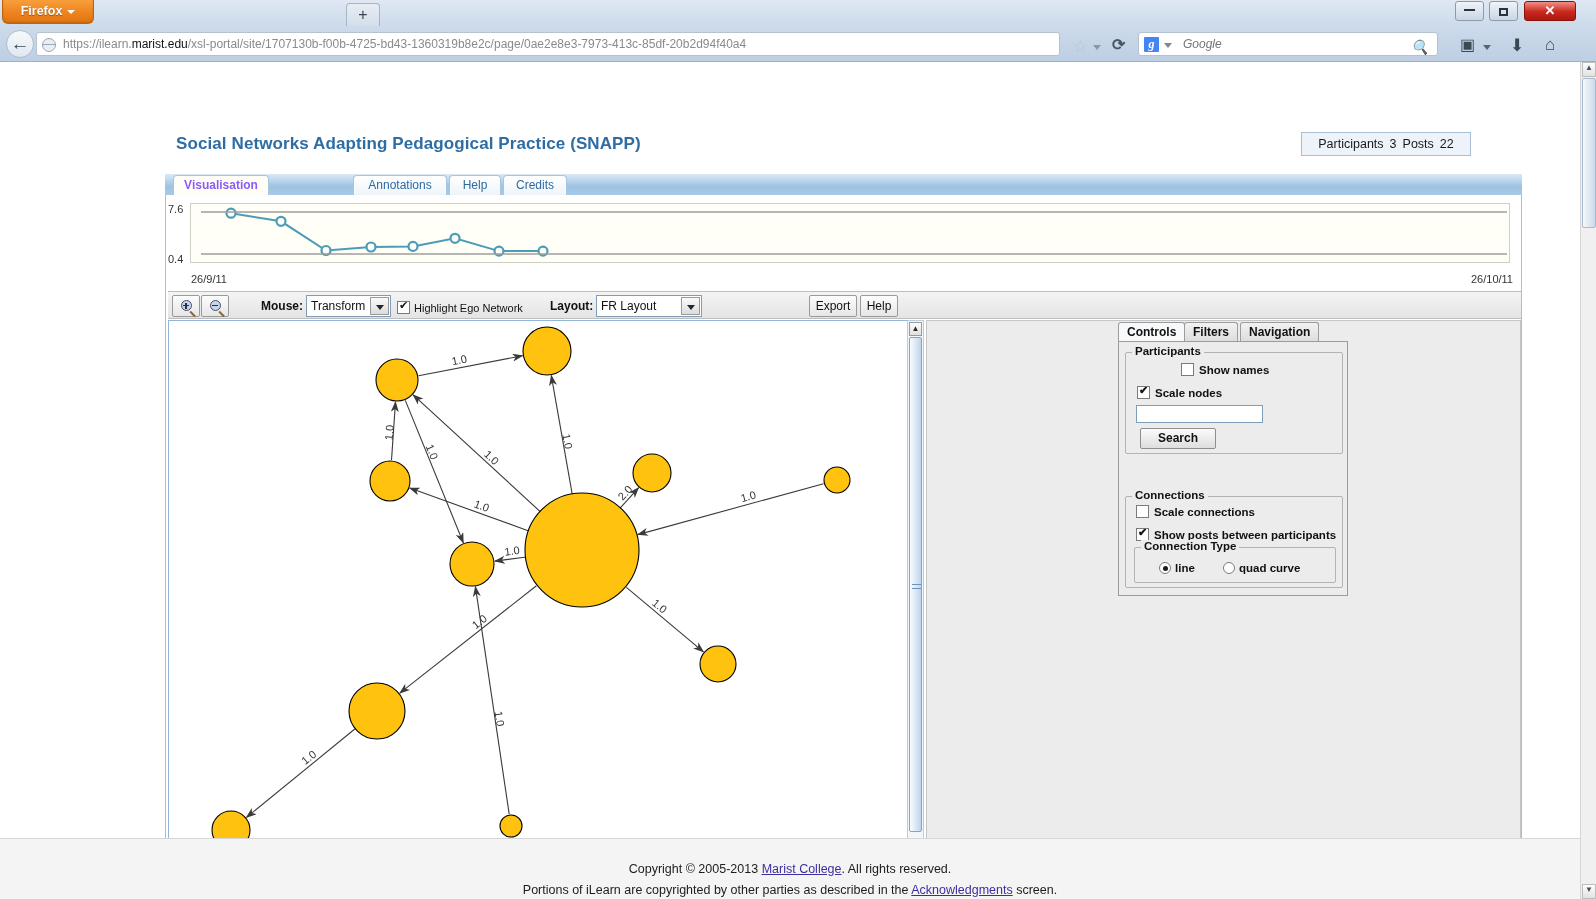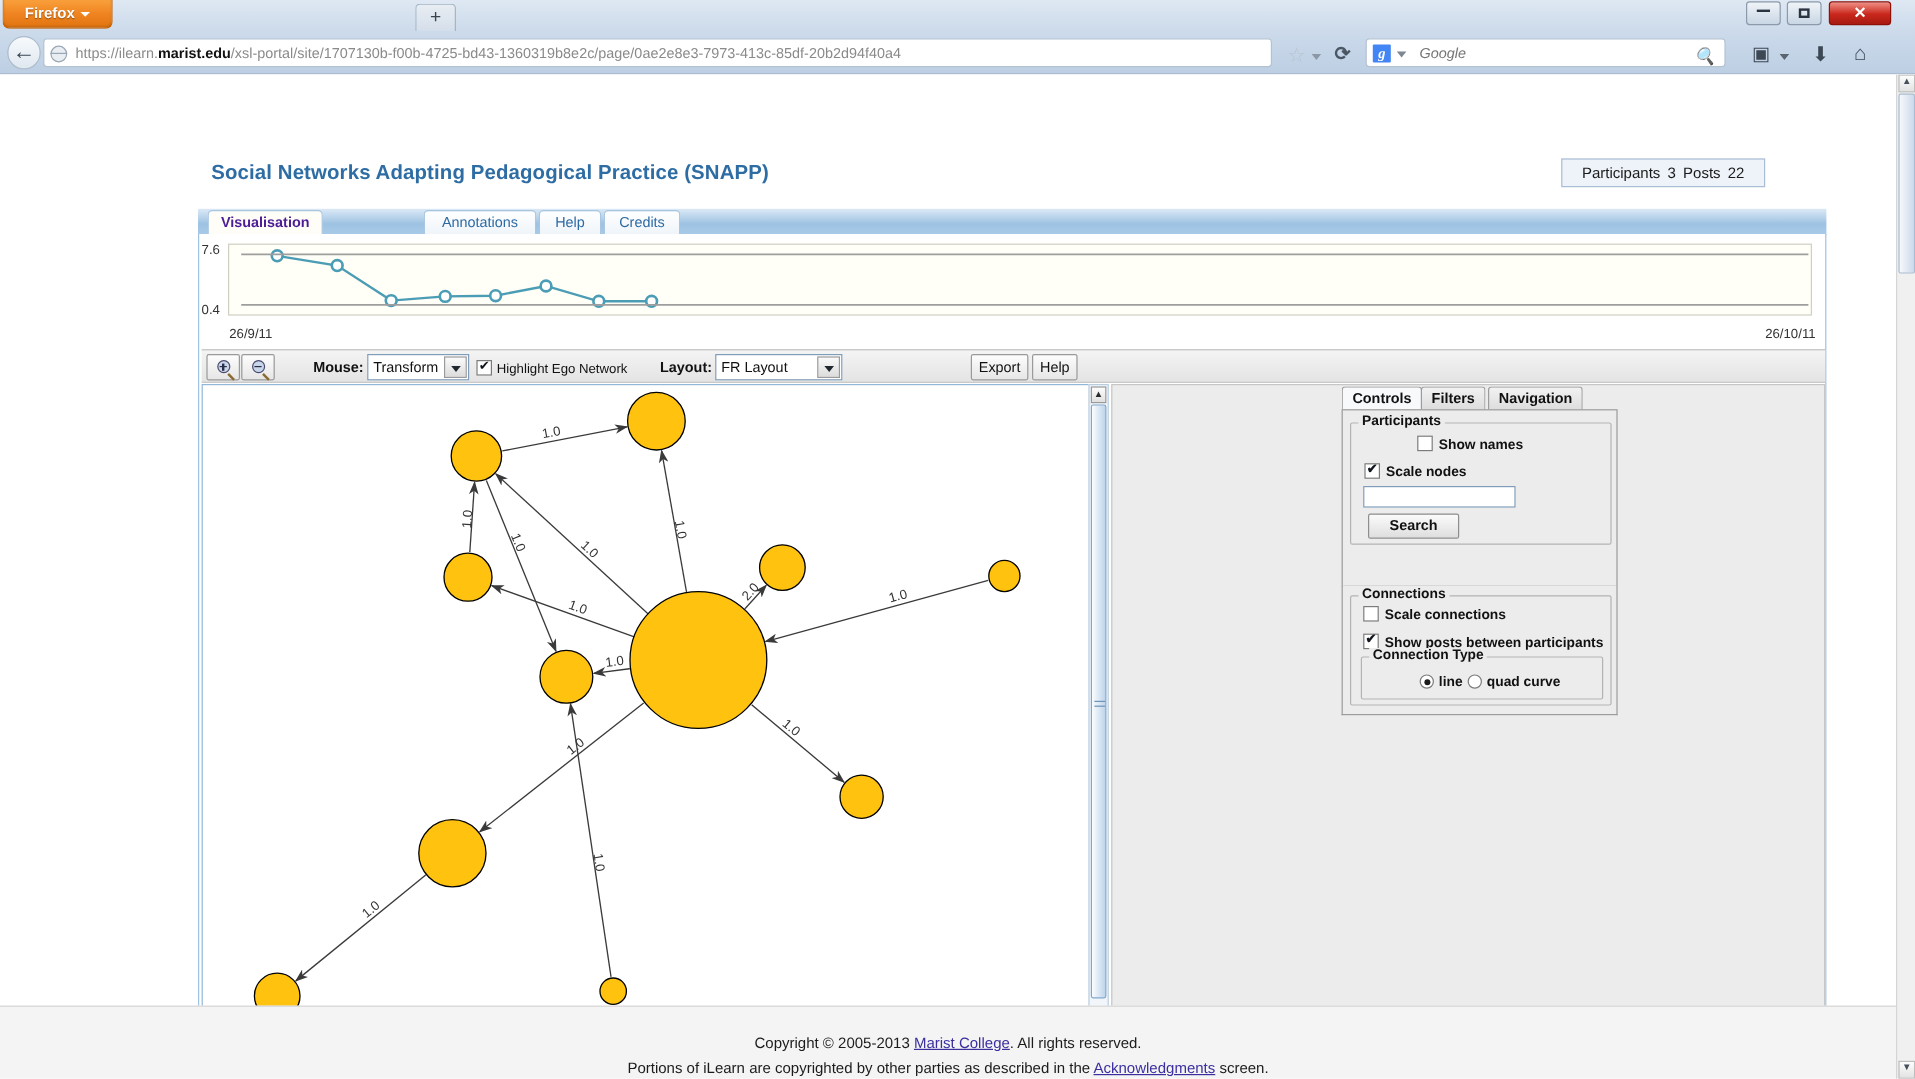--- a/index.html
+++ b/index.html
@@ -86,21 +86,21 @@
     font-size:12px; color:#4a4a4a; line-height:23px; padding-left:26px;
     white-space:nowrap; overflow:hidden;
   }
   #urlbar .globe {
     position:absolute; left:5px; top:5px; width:14px; height:14px;
     border-radius:50%; border:1.5px solid #9aa7b4; background:#e9eef3;
   }
   #urlbar .globe:after{
     content:""; position:absolute; left:-1.5px; top:4.5px; width:14px;height:1.4px;background:#9aa7b4;
   }
-  #urlbar b { color:#111; font-weight:bold; }
+  #urlbar b { color:#111; font-weight:normal; }
   #urlbar .dim { color:#8a8a8a; }
   #star { position:absolute; left:1073px; top:8px; font-size:17px; color:#b9c3cd; }
   #star-caret {
     position:absolute; left:1093px; top:17px;
     border-left:4px solid transparent; border-right:4px solid transparent;
     border-top:5px solid #8c98a5;
   }
   #reload { position:absolute; left:1112px; top:7px; font-size:16px; color:#4a5664; font-weight:bold;}
   #searchbar {
     position:absolute; left:1138px; top:4px; width:300px; height:24px;
@@ -154,21 +154,21 @@
     background:linear-gradient(to bottom,#dce9f6,#9dc2e2 60%,#a8cae8);
     border-bottom:1px solid #7ba7cd;
   }
   #tabstrip .ttab {
     position:absolute; top:1px; height:21px;
     background:linear-gradient(to bottom,#ffffff,#eef4fa);
     border:1px solid #a9c6e0; border-bottom:none;
     border-radius:4px 4px 0 0;
     font-size:12px; color:#2c6aa3; line-height:19px; text-align:center;
   }
-  #tabstrip .ttab.active { color:#4c1d95; font-weight:bold; background:#fffdf8; }
+  #tabstrip .ttab.active { color:#8b5cf6; font-weight:bold; background:#fffdf8; }
   #panel {
     position:absolute; left:165px; top:133px; width:1357px; height:696px;
     background:#fff; border:1px solid #9dc2e2; border-top:none;
   }
 
   
   #timeline {
     position:absolute; left:24px; top:8px; width:1320px; height:60px;
     background:#fffef7; border:1px solid #cfcfc4;
   }
@@ -515,21 +515,21 @@
         <div class="grp" style="left:6px; top:8px; width:218px; height:92px;">
           <span class="legend">Connections</span>
           <div class="ck" style="left:10px; top:8px;">
             <span class="box"></span><span>Scale connections</span>
           </div>
           <div class="ck" style="left:10px; top:31px;">
             <span class="box on"></span><span>Show posts between participants</span>
           </div>
           <div class="grp" style="left:8px; top:50px; width:202px; height:36px;">
             <span class="legend">Connection Type</span>
-            <div class="rd" style="left:48px; top:14px;">
+            <div class="rd" style="left:24px; top:14px;">
               <span class="dot on"></span><span>line</span>
             </div>
             <div class="rd" style="left:88px; top:14px;">
               <span class="dot"></span><span>quad curve</span>
             </div>
           </div>
         </div>
       </div>
 
     </div>

